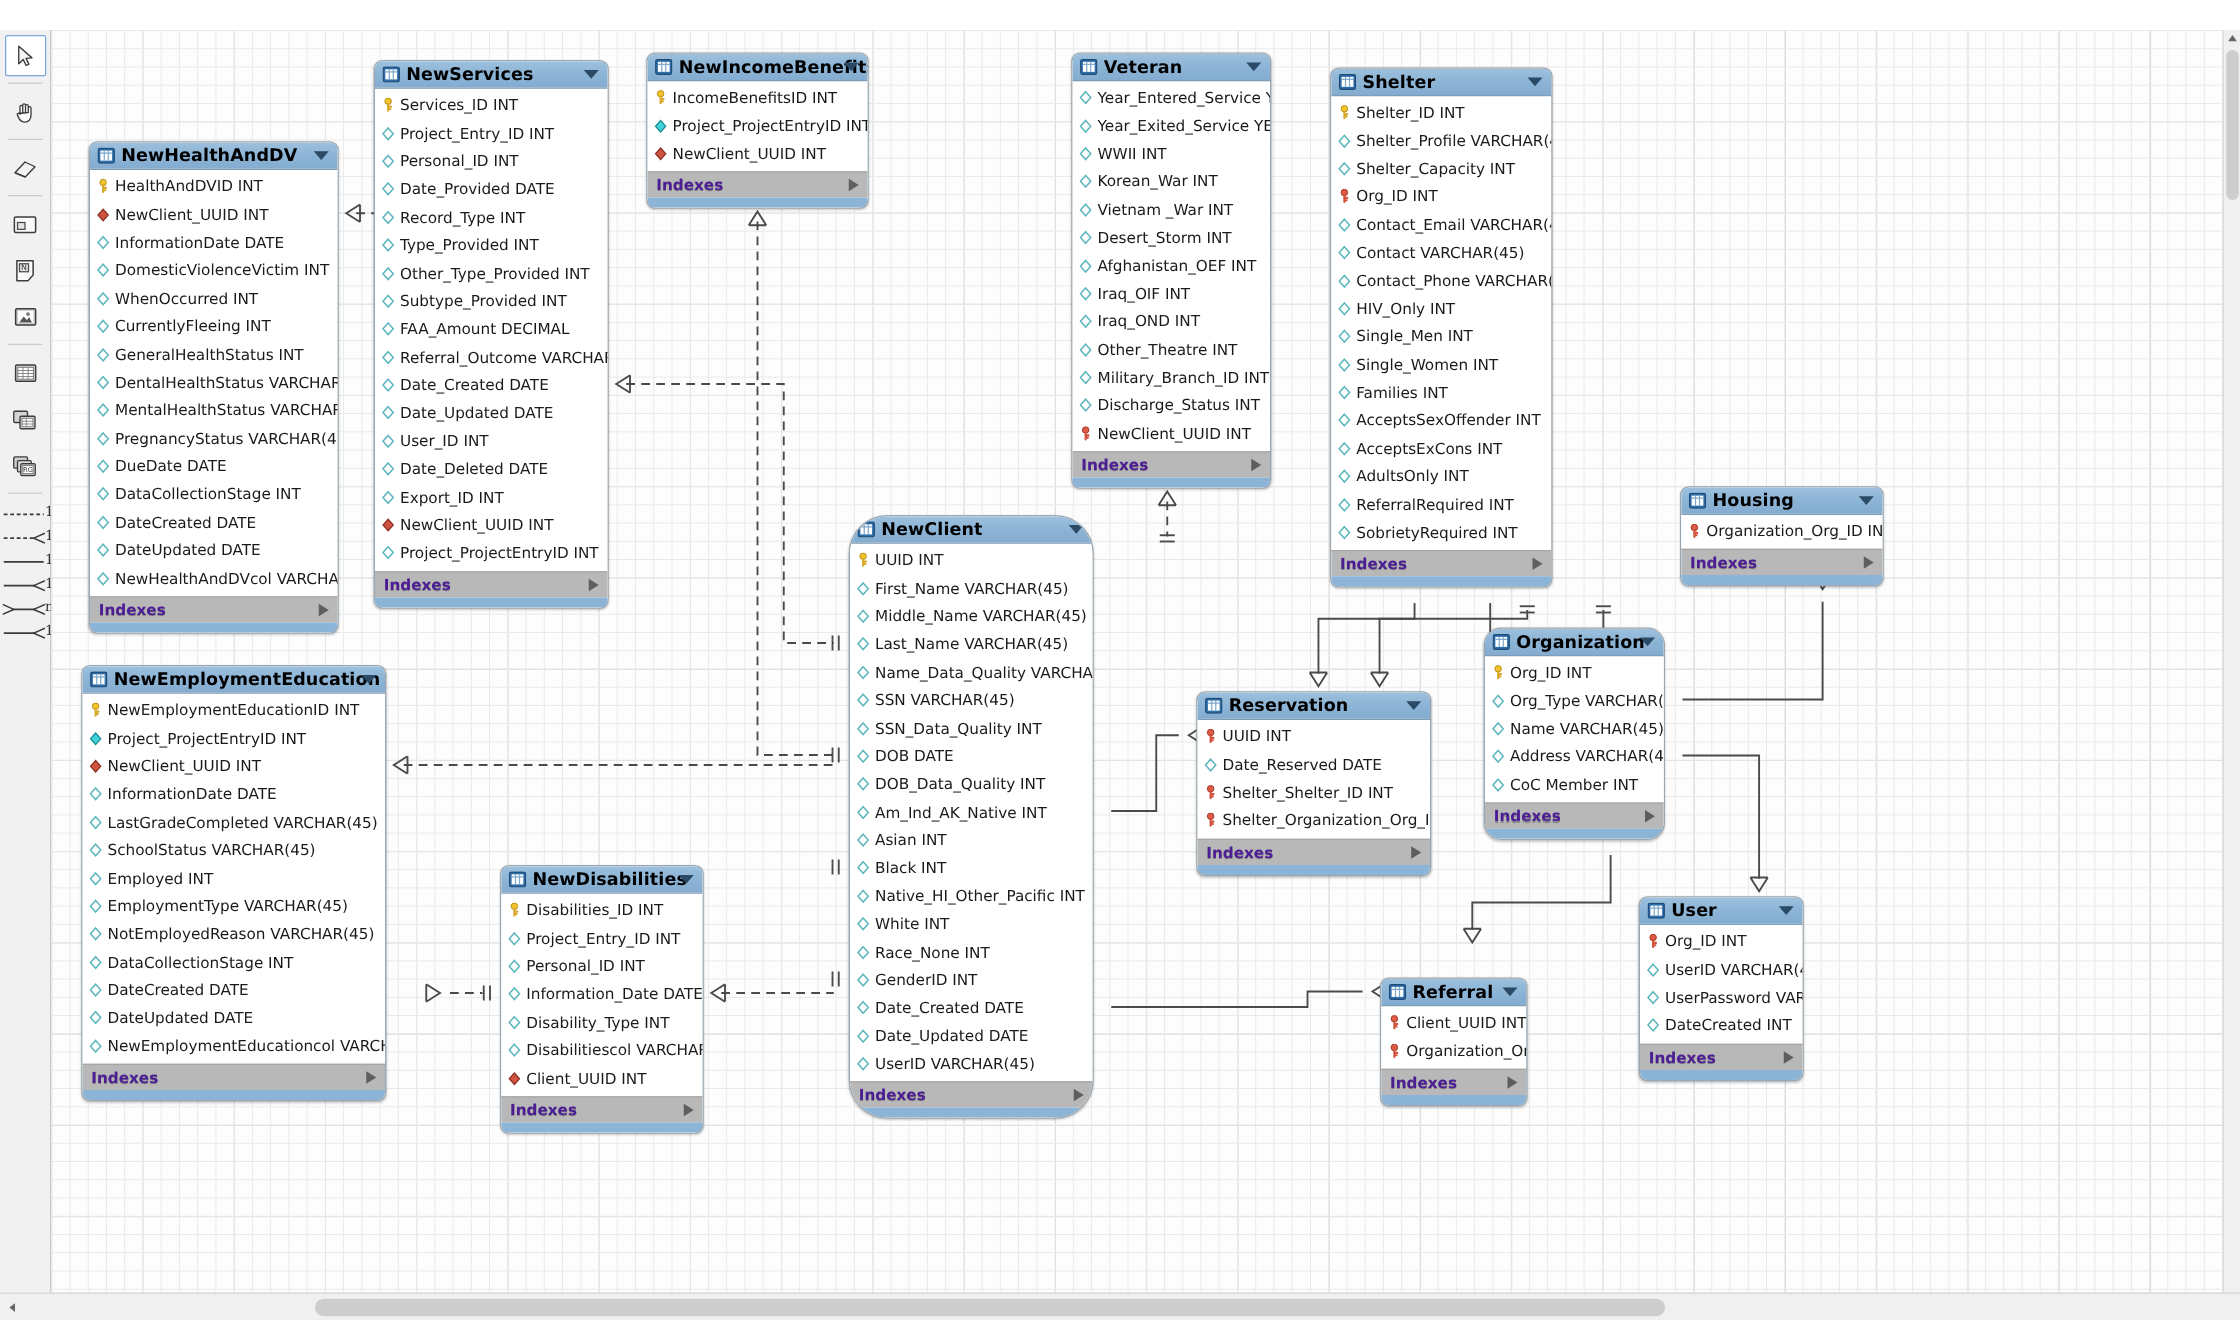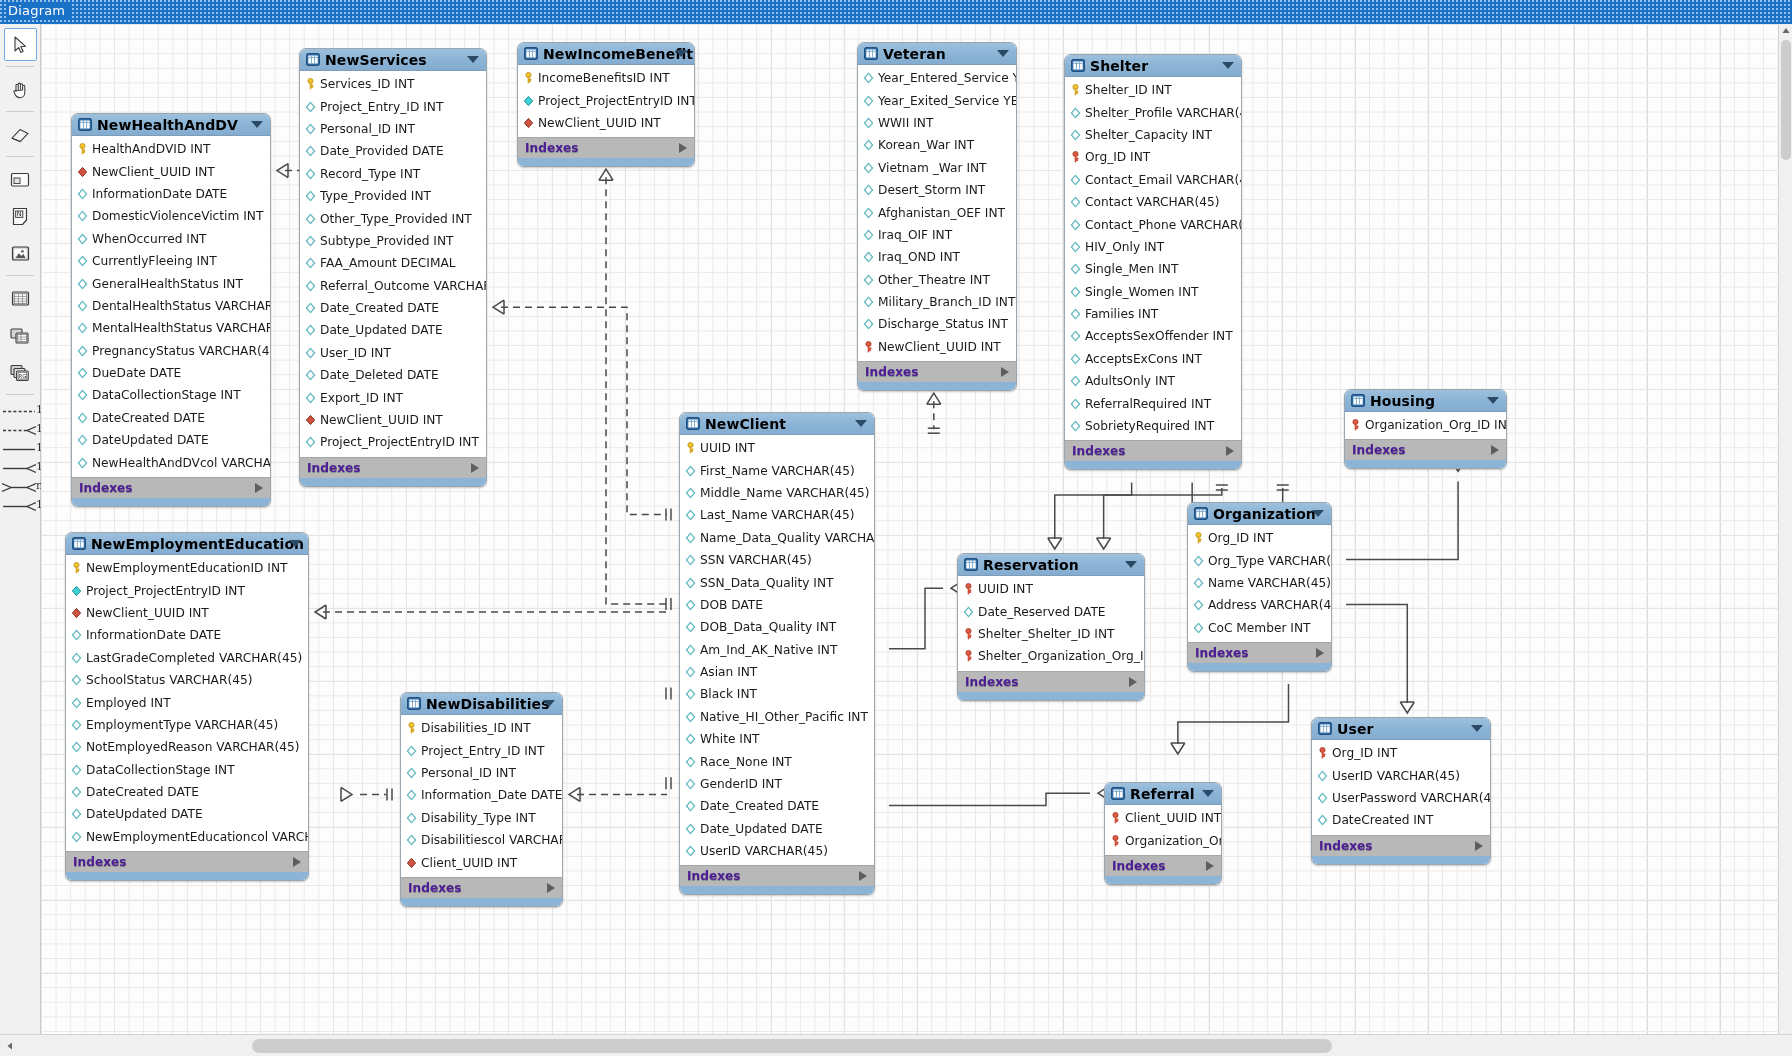--- a/index.html
+++ b/index.html
@@ -122,23 +122,20 @@
     text-shadow: 0 1px 0 rgba(0,0,0,.28);
   }
   .idx .tri { width:0;height:0;border-top:5px solid transparent;border-bottom:5px solid transparent;border-left:8px solid #5e5e5e;}
   .foot { height: 8px; background: #8cb4d6; }
 </style>
 </head>
 <body>
 
 <div id="app">
 
-  <div class="titlebar">
-    <span class="label">Diagram</span>
-  </div>
 
   <div class="toolbar" id="toolbar">
       <div class="tool selected">
         <span>
           <svg width="20" height="20" viewBox="0 0 20 20">
             <path d="M5 2 L5 16 L8.6 12.6 L10.9 17.4 L13.1 16.3 L10.8 11.7 L15.6 11.3 Z" fill="#f6f6f6" stroke="#3c3c3c" stroke-width="1.1" stroke-linejoin="round"></path>
           </svg>
         </span>
       </div>
       <div class="tsep"></div>
@@ -808,21 +805,21 @@
               </svg></span>
             <span class="fname">Client_UUID INT</span>
           </div>
         </div>
         <div class="idx">
           <span>Indexes</span>
           <span class="tri"></span>
         </div>
         <div class="foot"></div>
       </div>
-      <div class="tbl" style="left: 638px; top: 388px; width: 196px;">
+      <div class="tbl" style="left: 638px; top: 388px; width: 196px; border-radius: 31px;">
         <div class="hdr">
           <span class="ticon"><svg width="14" height="13" viewBox="0 0 14 13">
               <rect x="0.6" y="0.6" width="12.8" height="11.8" rx="1.4" fill="#2e6da8" stroke="#1d4a77" stroke-width="1"></rect>
               <rect x="2.3" y="2.5" width="9.4" height="8" fill="#ffffff"></rect>
               <path d="M5.4 2.5v8M8.6 2.5v8" stroke="#7fa9cd" stroke-width="1"></path>
               <path d="M2.3 4.4h9.4" stroke="#7fa9cd" stroke-width="1"></path>
             </svg></span>
           <span class="tname">NewClient</span>
           <span class="caret"></span>
         </div>
@@ -1183,21 +1180,21 @@
               </svg></span>
             <span class="fname">Organization_Org_ID INT</span>
           </div>
         </div>
         <div class="idx">
           <span>Indexes</span>
           <span class="tri"></span>
         </div>
         <div class="foot"></div>
       </div>
-      <div class="tbl" style="left: 1146px; top: 478px; width: 145px;">
+      <div class="tbl" style="left: 1146px; top: 478px; width: 145px; border-radius: 14px;">
         <div class="hdr">
           <span class="ticon"><svg width="14" height="13" viewBox="0 0 14 13">
               <rect x="0.6" y="0.6" width="12.8" height="11.8" rx="1.4" fill="#2e6da8" stroke="#1d4a77" stroke-width="1"></rect>
               <rect x="2.3" y="2.5" width="9.4" height="8" fill="#ffffff"></rect>
               <path d="M5.4 2.5v8M8.6 2.5v8" stroke="#7fa9cd" stroke-width="1"></path>
               <path d="M2.3 4.4h9.4" stroke="#7fa9cd" stroke-width="1"></path>
             </svg></span>
           <span class="tname">Organization</span>
           <span class="caret"></span>
         </div>
@@ -1312,21 +1309,21 @@
               </svg></span>
             <span class="fname">Organization_Org_ID INT</span>
           </div>
         </div>
         <div class="idx">
           <span>Indexes</span>
           <span class="tri"></span>
         </div>
         <div class="foot"></div>
       </div>
-      <div class="tbl" style="left: 1270px; top: 693px; width: 180px;">
+      <div class="tbl" style="left: 1270px; top: 693px; width: 132px;">
         <div class="hdr">
           <span class="ticon"><svg width="14" height="13" viewBox="0 0 14 13">
               <rect x="0.6" y="0.6" width="12.8" height="11.8" rx="1.4" fill="#2e6da8" stroke="#1d4a77" stroke-width="1"></rect>
               <rect x="2.3" y="2.5" width="9.4" height="8" fill="#ffffff"></rect>
               <path d="M5.4 2.5v8M8.6 2.5v8" stroke="#7fa9cd" stroke-width="1"></path>
               <path d="M2.3 4.4h9.4" stroke="#7fa9cd" stroke-width="1"></path>
             </svg></span>
           <span class="tname">User</span>
           <span class="caret"></span>
         </div>

